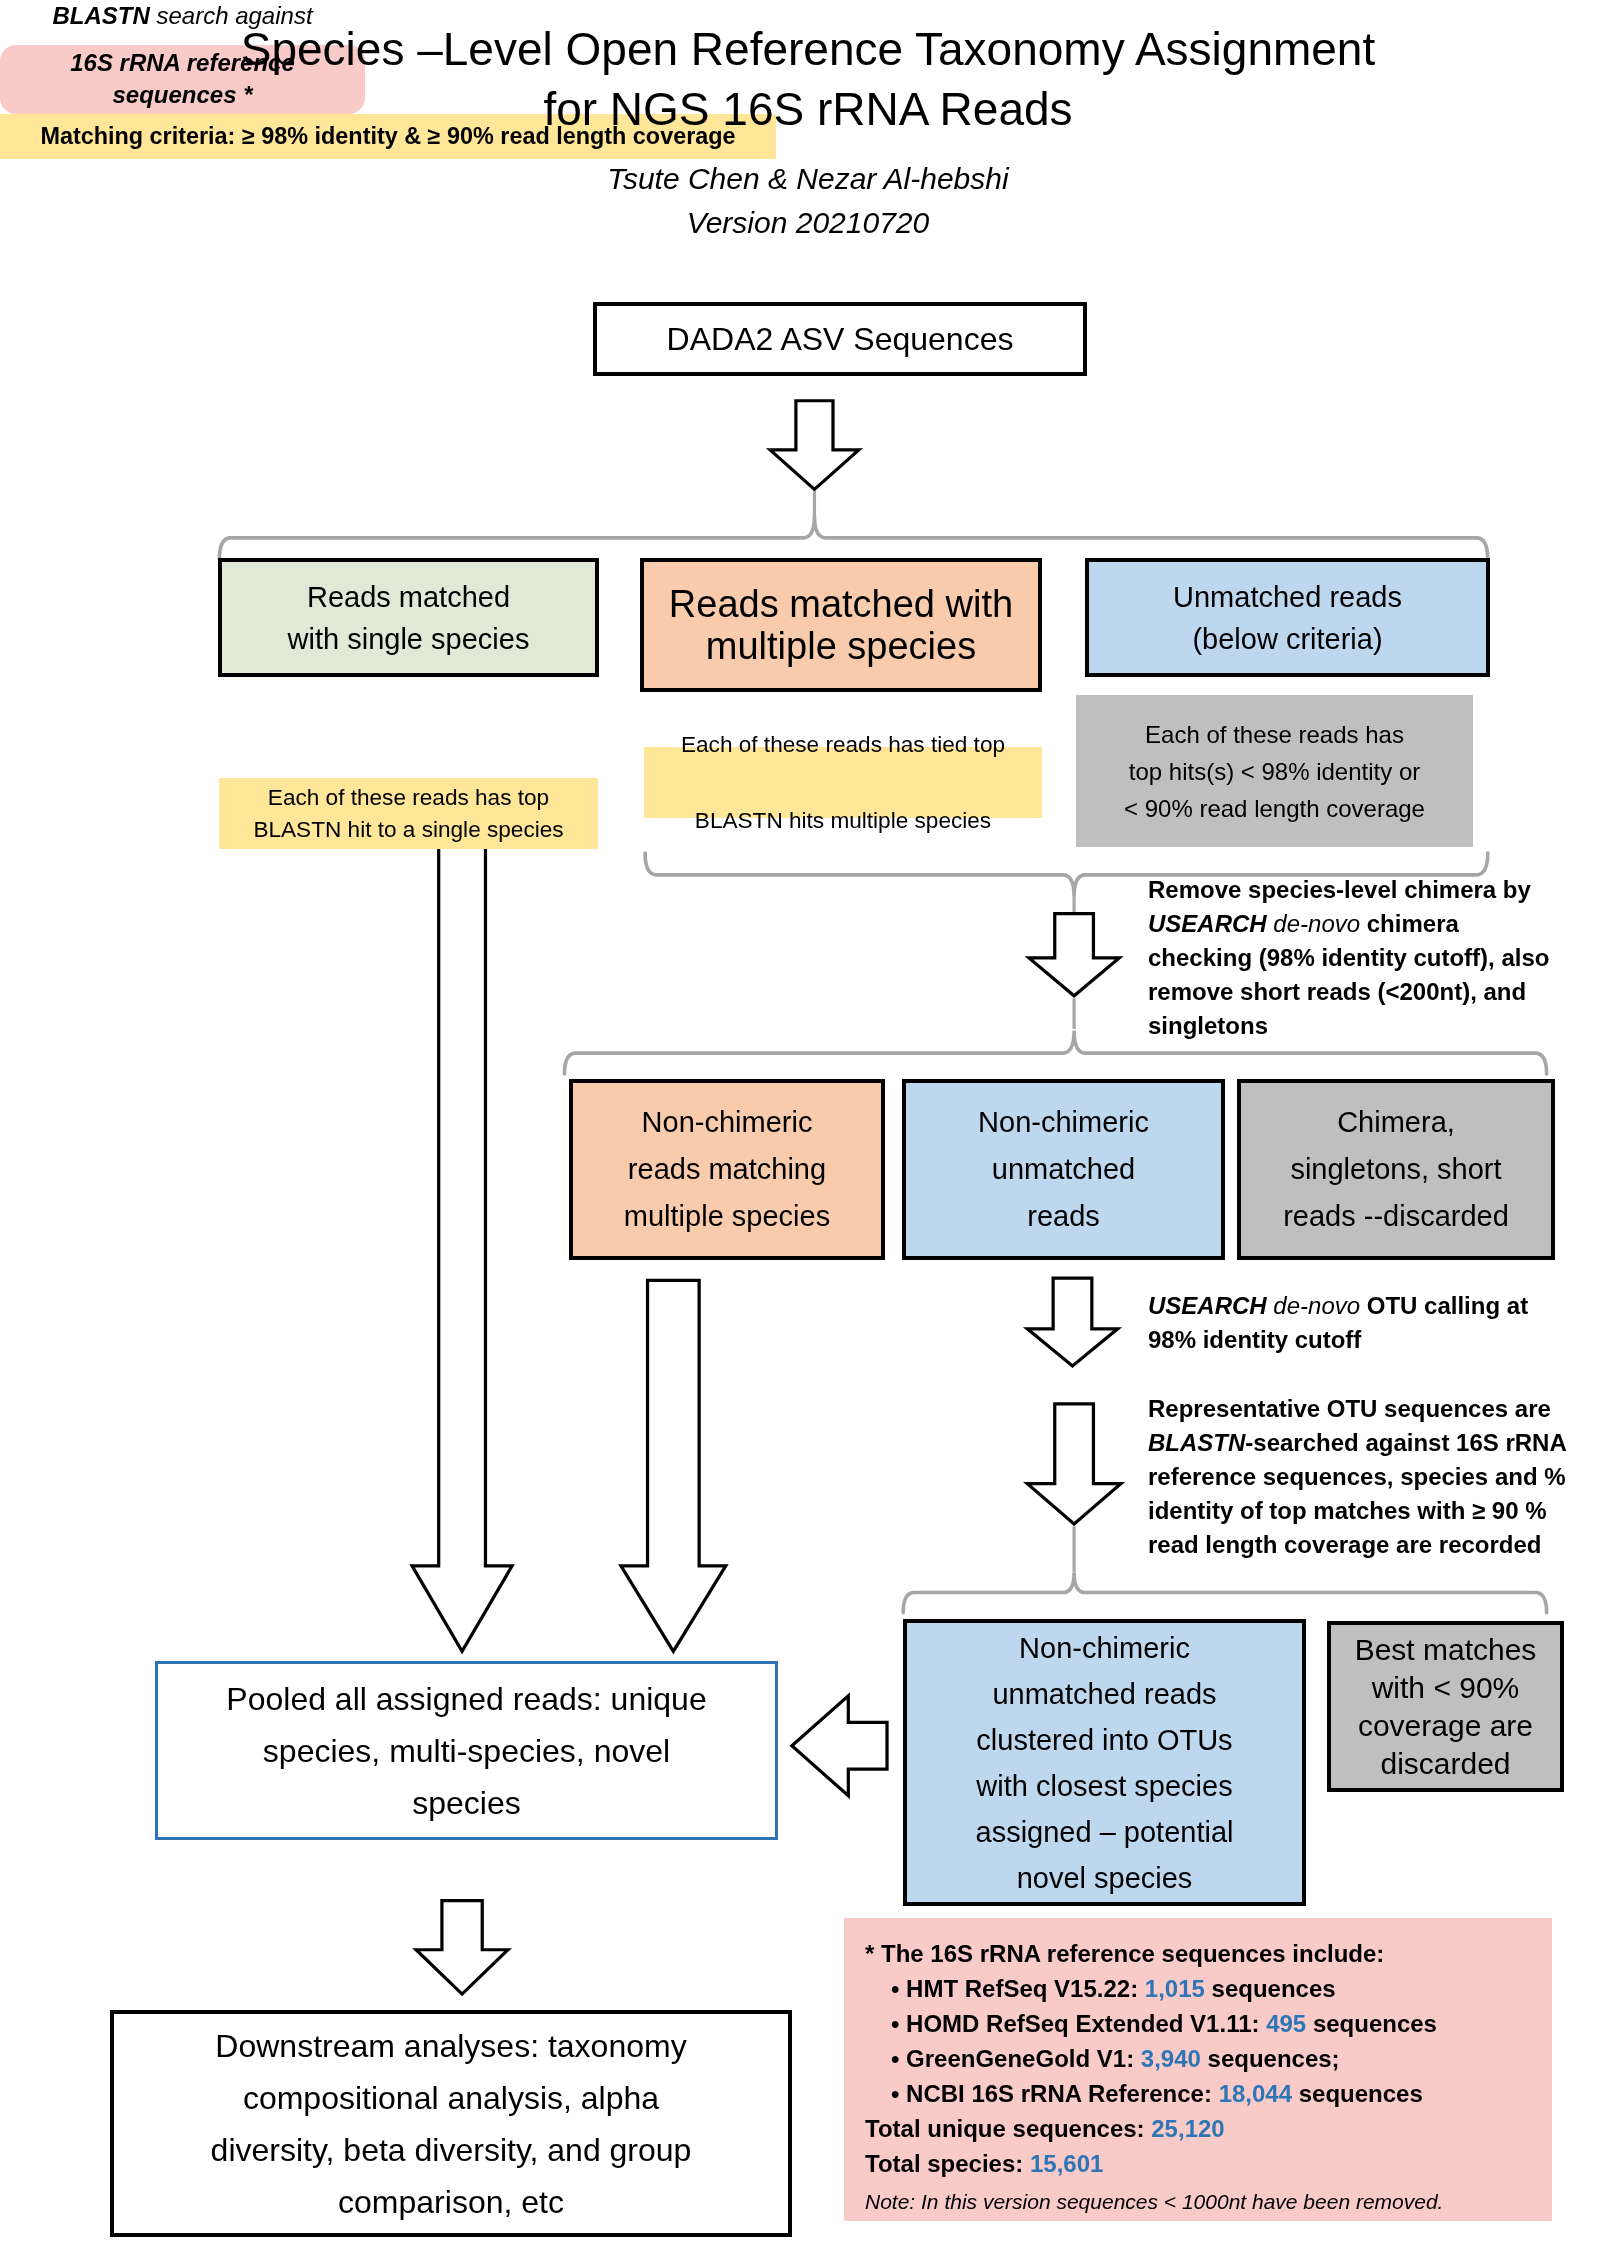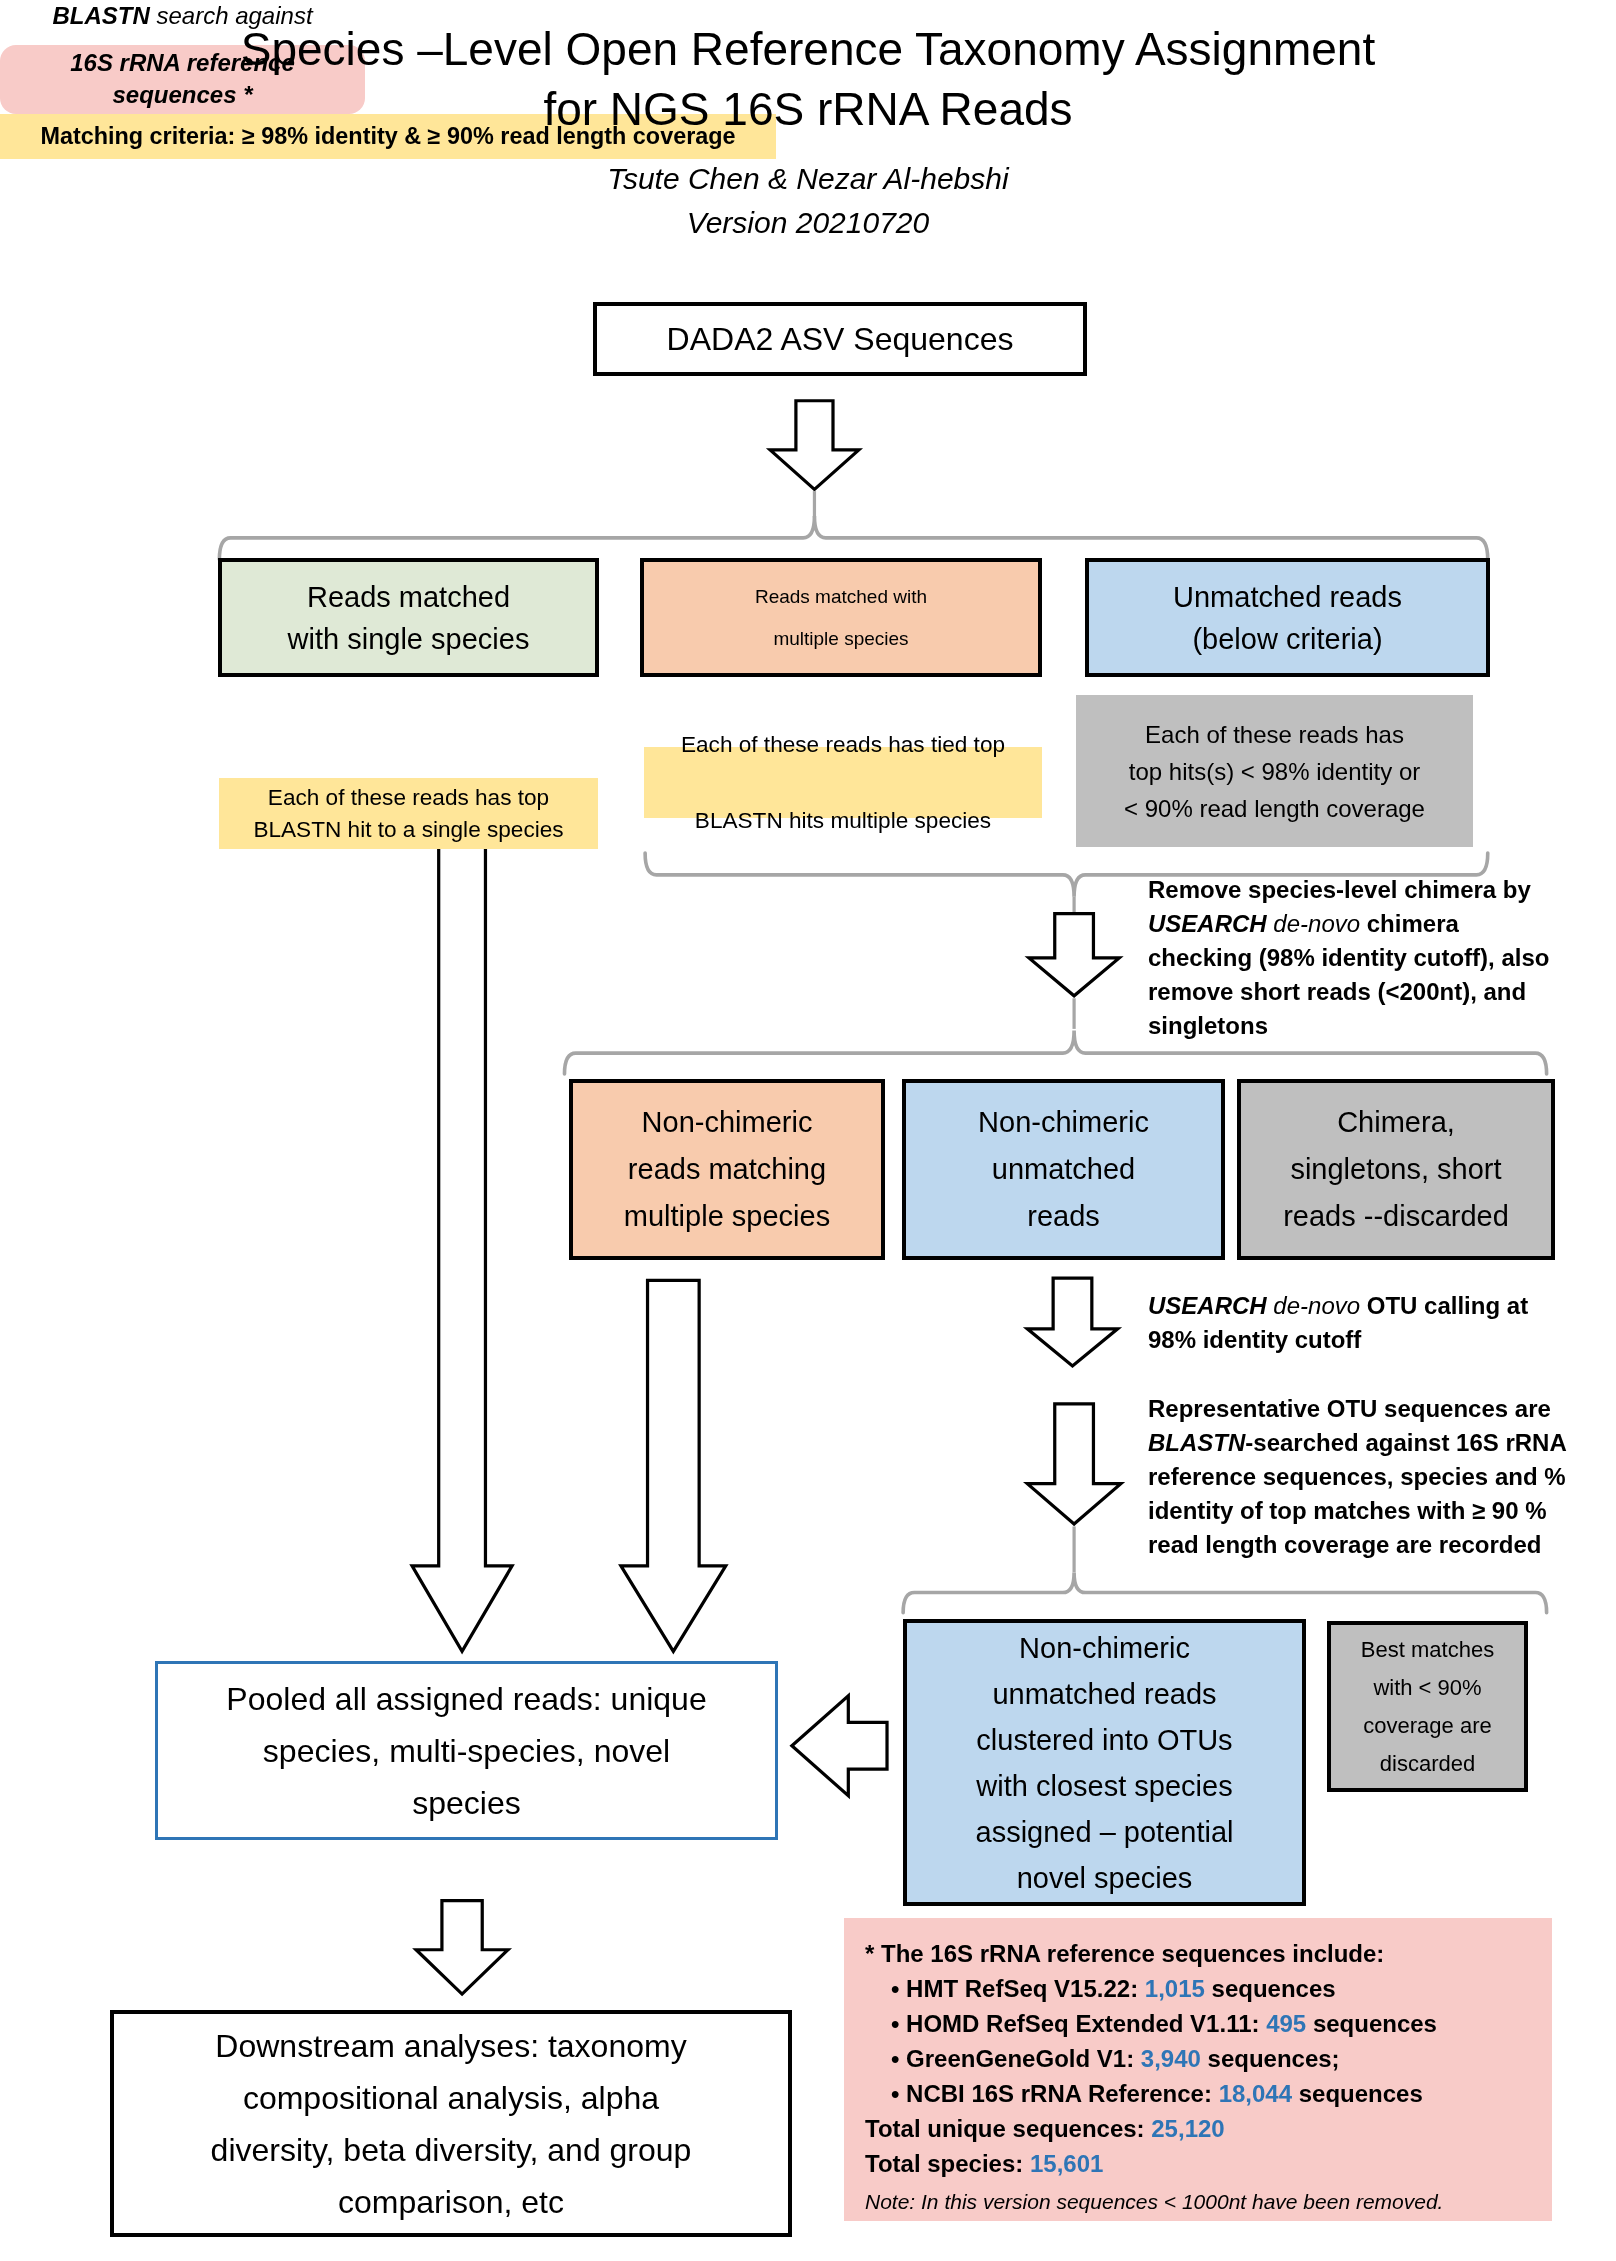--- a/index.html
+++ b/index.html
@@ -16,32 +16,32 @@
   .bordered { border:4px solid #000; }
   .ln { display:block; white-space:nowrap; }
 
   
   .title { left:0; width:100%; text-align:center; font-size:46px; line-height:60px; }
   .byline { left:0; width:100%; text-align:center; font-style:italic; font-size:30px; line-height:42px; }
 
   
   .dada2 { left:593px; top:302px; width:494px; height:74px; font-size:32px; background:#fff; }
   .g1 { left:218px;  top:558px; width:381px; height:119px; font-size:29px; line-height:42px; background:var(--green); }
-  .o1 { left:640px;  top:558px; width:402px; height:119px; font-size:19px; line-height:42px; background:var(--orange); }
+  .o1 { left:640px;  top:558px; width:402px; height:134px; font-size:38px; line-height:42px; background:var(--orange); }
   .b1 { left:1085px; top:558px; width:405px; height:119px; font-size:29px; line-height:42px; background:var(--blue); }
   .criteria { left:219px; top:694px; width:776px; height:45px; background:var(--yellow);
               display:flex; align-items:center; justify-content:center; font-size:23.4px; white-space:pre; }
   .ybox1 { left:219px; top:778px; width:379px; height:71px; font-size:22.6px; line-height:32px; background:var(--yellow); }
   .ybox2 { left:644px; top:747px; width:398px; height:71px; font-size:22.6px; line-height:32px; background:var(--yellow);gap:44px; }
   .gray1 { left:1076px; top:695px; width:397px; height:152px; font-size:24px; line-height:37px; background:var(--gray); }
   .o2 { left:569px;  top:1079px; width:316px; height:181px; font-size:29px; line-height:47px; background:var(--orange); }
   .b2 { left:902px; top:1079px; width:323px; height:181px; font-size:29px; line-height:47px; background:var(--blue); }
   .gray2 { left:1237px; top:1079px; width:318px; height:181px; font-size:29px; line-height:47px; background:var(--gray); }
   .b3 { left:903px; top:1619px; width:403px; height:287px; font-size:29px; line-height:46px; background:var(--blue); }
-  .gray3 { left:1327px; top:1621px; width:201px; height:171px; font-size:22px; line-height:38px; background:var(--gray); }
+  .gray3 { left:1327px; top:1621px; width:237px; height:171px; font-size:30px; line-height:38px; background:var(--gray); }
   .pooled { left:155px; top:1661px; width:623px; height:179px; font-size:32px; line-height:52px;
             background:#fff; border:3.2px solid var(--accent); }
   .downstream { left:110px; top:2010px; width:682px; height:227px; font-size:32px; line-height:52px; background:#fff; }
 
   
   .note { position:absolute; font-size:24px; line-height:34px; }
   .blastn-note { left:914px; top:402px; width:365px; text-align:center; font-size:24px; line-height:32px; }
   .blastn-hl { display:inline-block; background:var(--pink); padding:2.4px 8px; margin-top:13px;border-radius:16px; }
   .chimera-note { left:1148px; top:873px; width:419px; }
   .otu-note { left:1148px; top:1289px; width:435px; }

